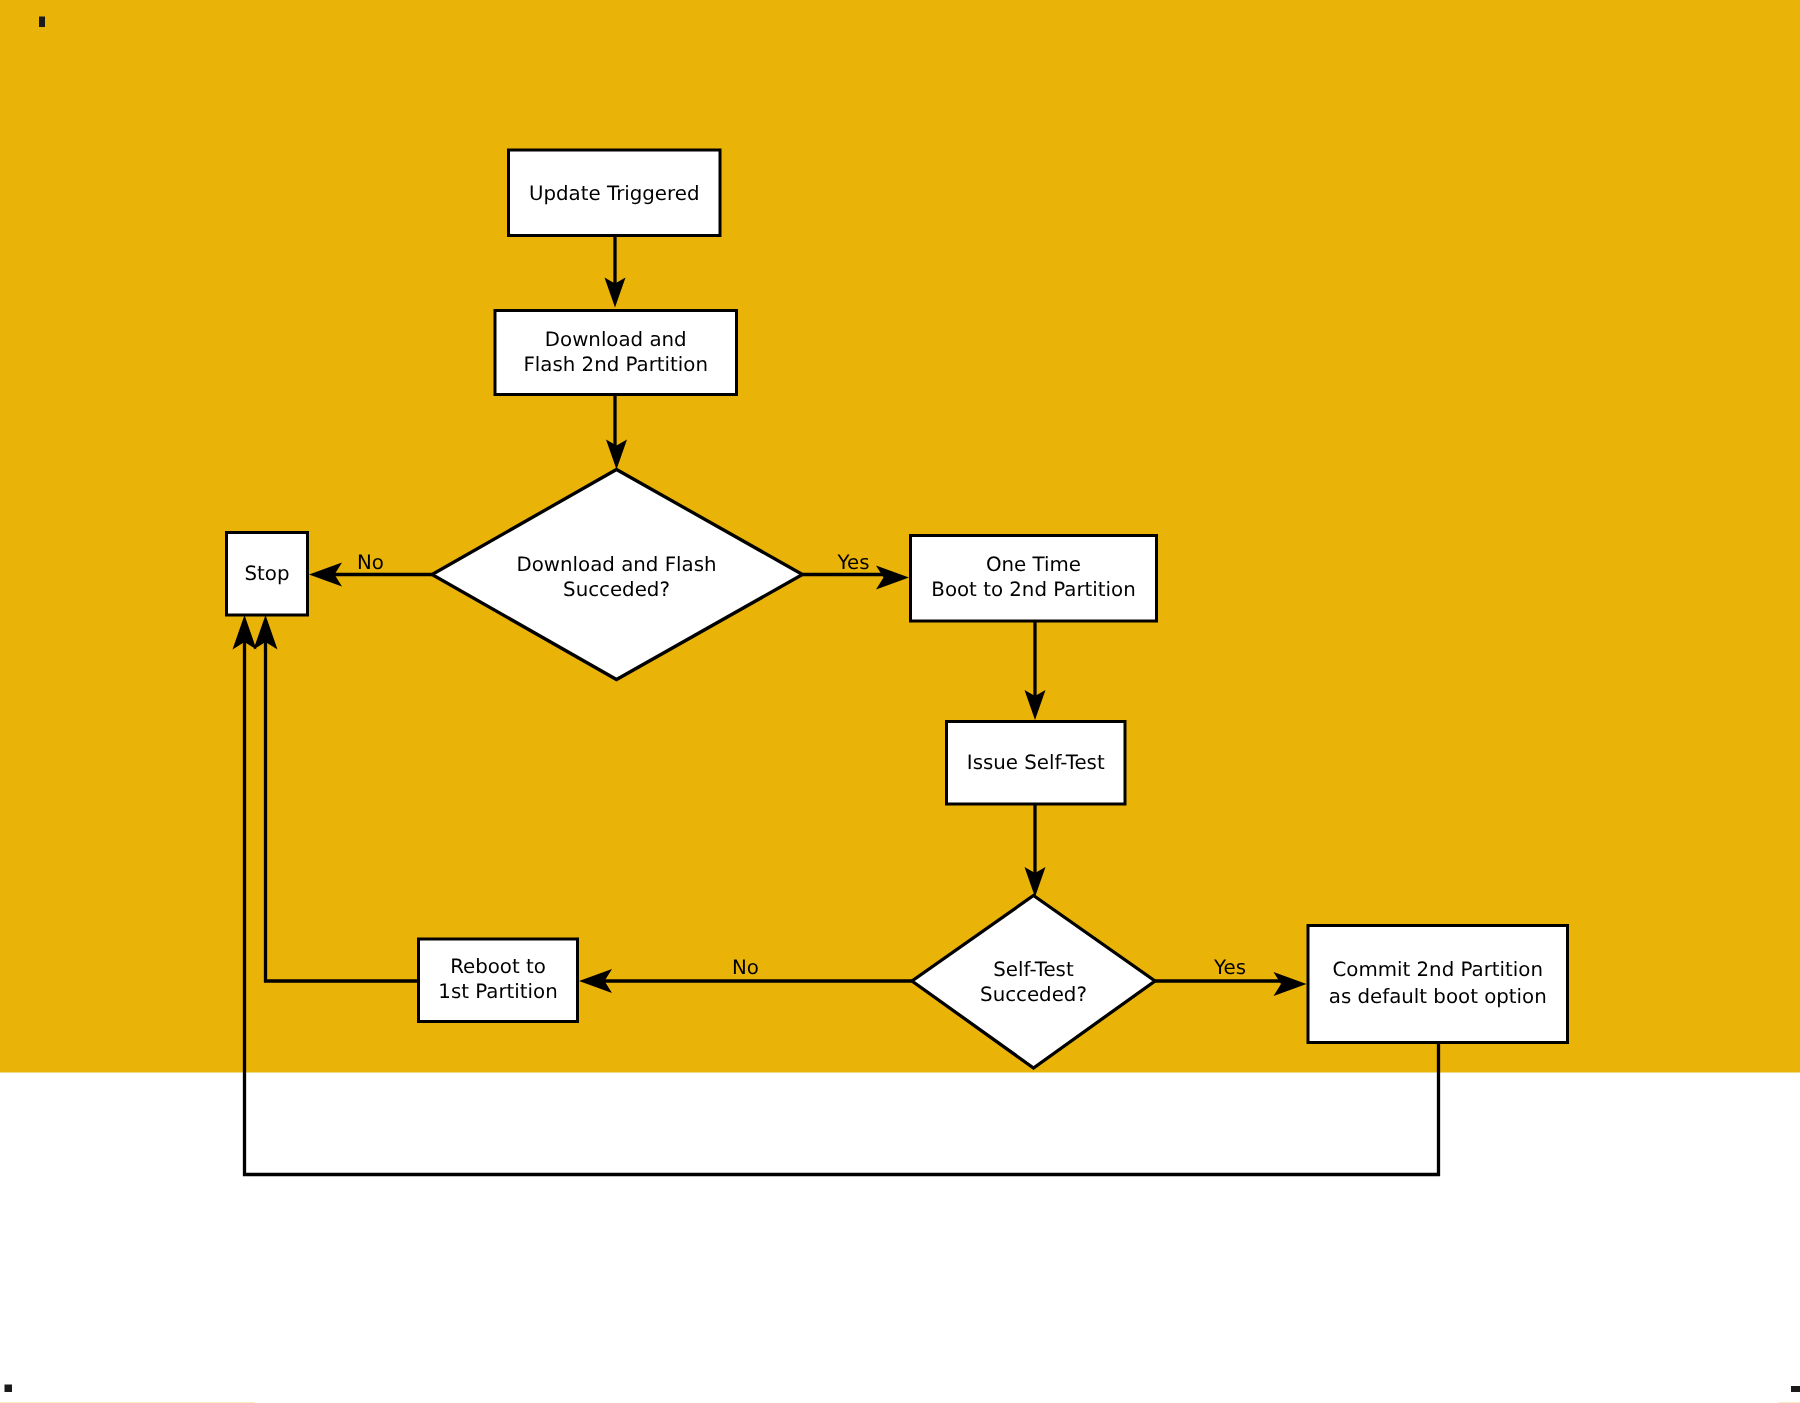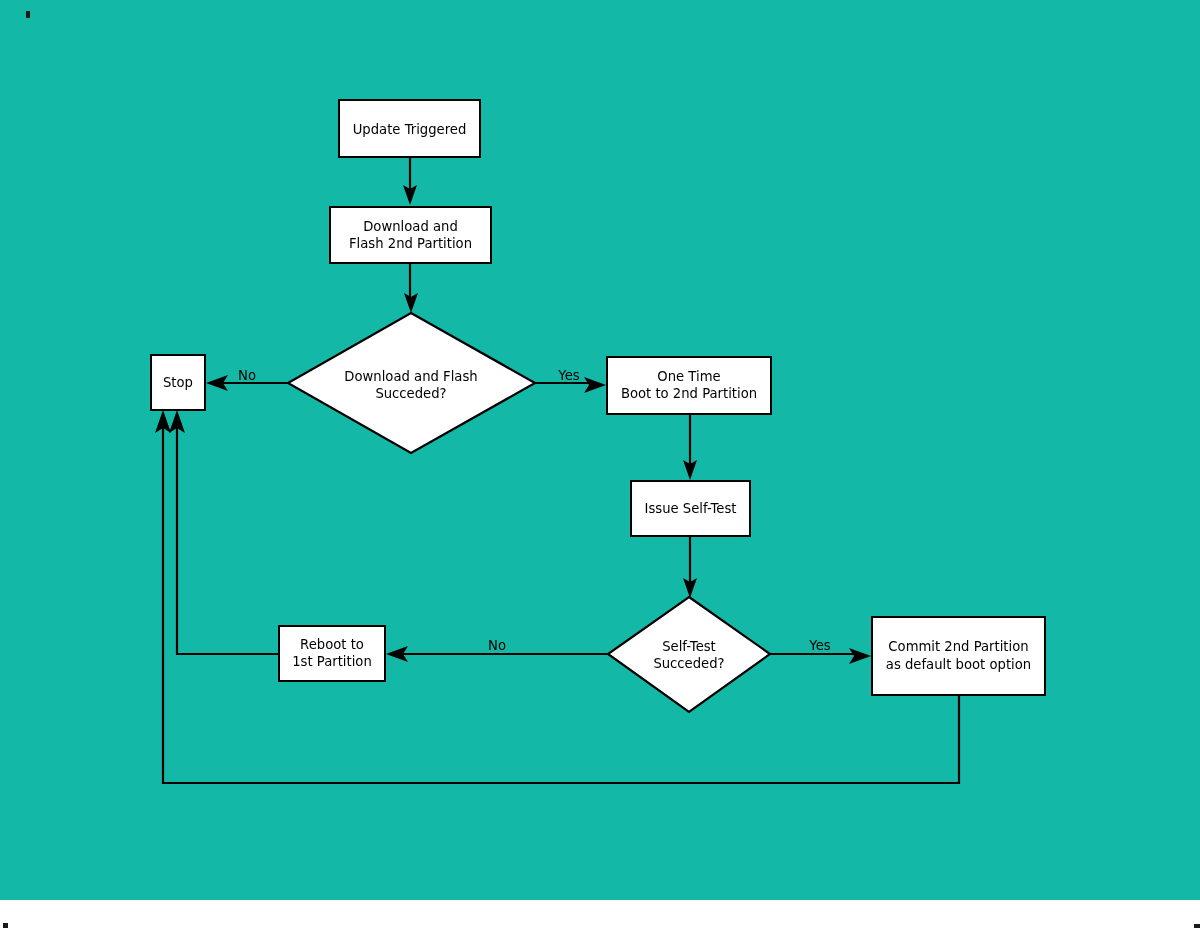--- a/index.html
+++ b/index.html
@@ -10,22 +10,22 @@
   }
   body {
     width: 1200px;
     height: 935px;
     font-family: "DejaVu Sans", sans-serif;
     overflow: hidden;
   }
   #diagram-root {
     position: relative;
     width: 1200px;
-    height: 900px;
-    background: #14b8a6;
+    height: 715px;
+    background: #eab308;
   }
   svg#flow-canvas {
     position: absolute;
     top: 0;
     left: 0;
     width: 1200px;
     height: 935px;
     display: block;
   }
   .node-shape {

